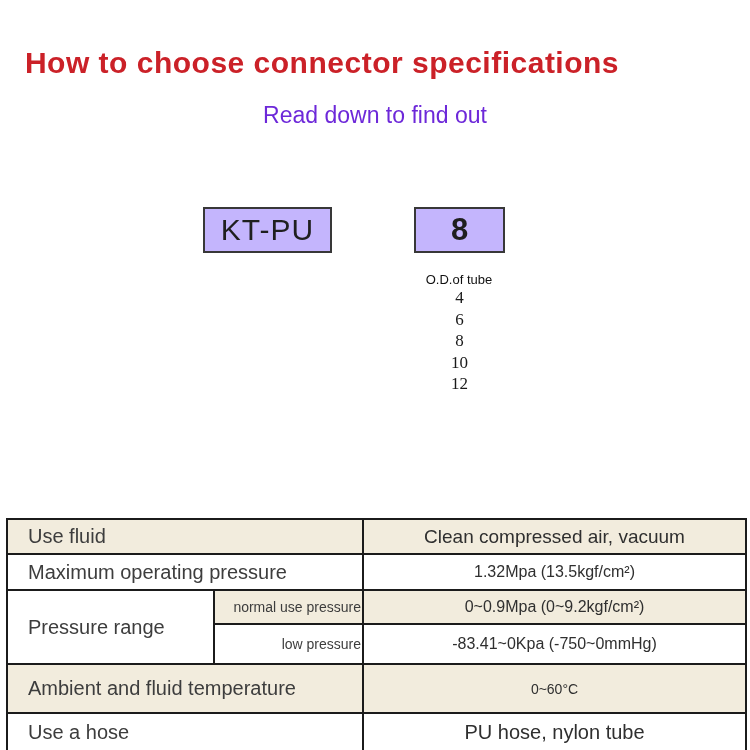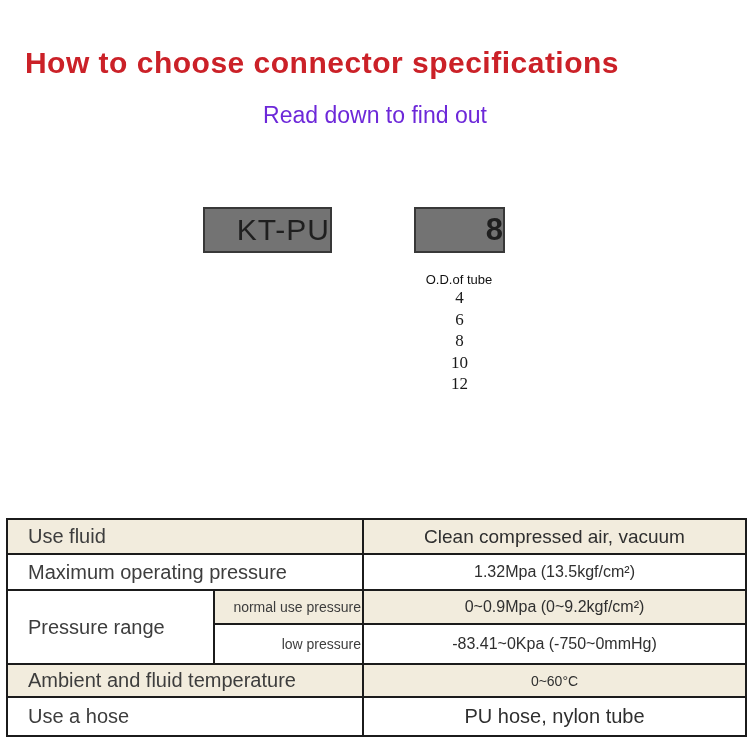--- a/index.html
+++ b/index.html
@@ -26,22 +26,22 @@
     letter-spacing:0.5px;
   }
   .subtitle{
     position:absolute;top:102px;left:0;width:750px;
     text-align:center;
     font-size:23px;color:#6d28d9;
   }
   .code-box{
     position:absolute;
     border:2px solid #383838;
-    background:#737373;
-    display:flex;align-items:center;justify-content:flex-end;
+    background:#c4b5fd;
+    display:flex;align-items:center;justify-content:center;
     color:#1f1f1f;
   }
   .model-box{
     left:203px;top:207px;width:129px;height:46px;
     font-size:30px;letter-spacing:1px;
   }
   .size-box{
     left:414px;top:207px;width:91px;height:46px;
     font-size:31px;font-weight:bold;
   }
@@ -131,21 +131,21 @@
       </tr>
       <tr style="height:34px">
         <td class="label" rowspan="2">Pressure range</td>
         <td class="sublabel stripe">normal use pressure</td>
         <td class="value stripe">0~0.9Mpa  (0~9.2kgf/cm²)</td>
       </tr>
       <tr style="height:40px">
         <td class="sublabel">low pressure</td>
         <td class="value">-83.41~0Kpa  (-750~0mmHg)</td>
       </tr>
-      <tr class="stripe" style="height:33px">
+      <tr class="stripe" style="height:49px">
         <td class="label" colspan="2">Ambient and fluid temperature</td>
         <td class="value sm">0~60°C</td>
       </tr>
       <tr style="height:39px">
         <td class="label" colspan="2">Use a hose</td>
         <td class="value xl">PU hose, nylon tube</td>
       </tr>
     </tbody>
   </table>
 

